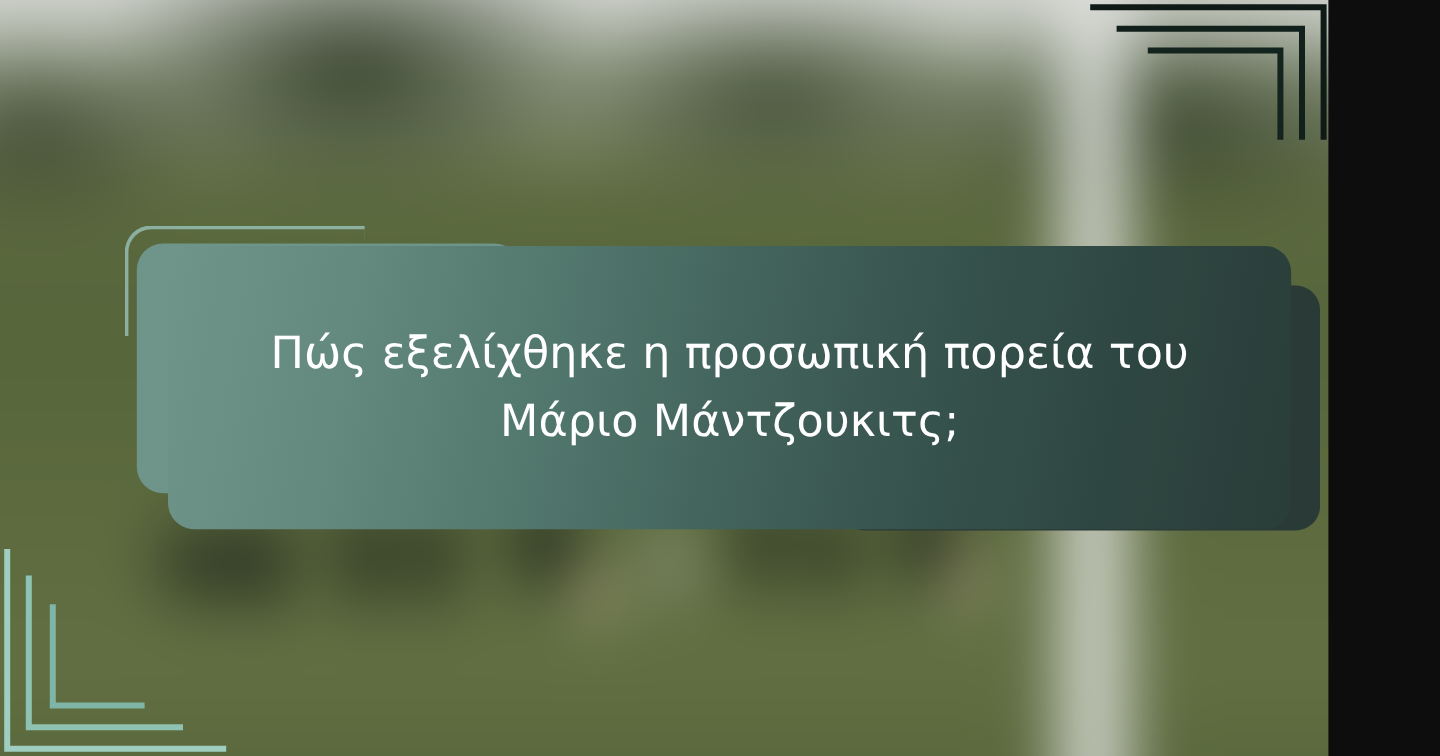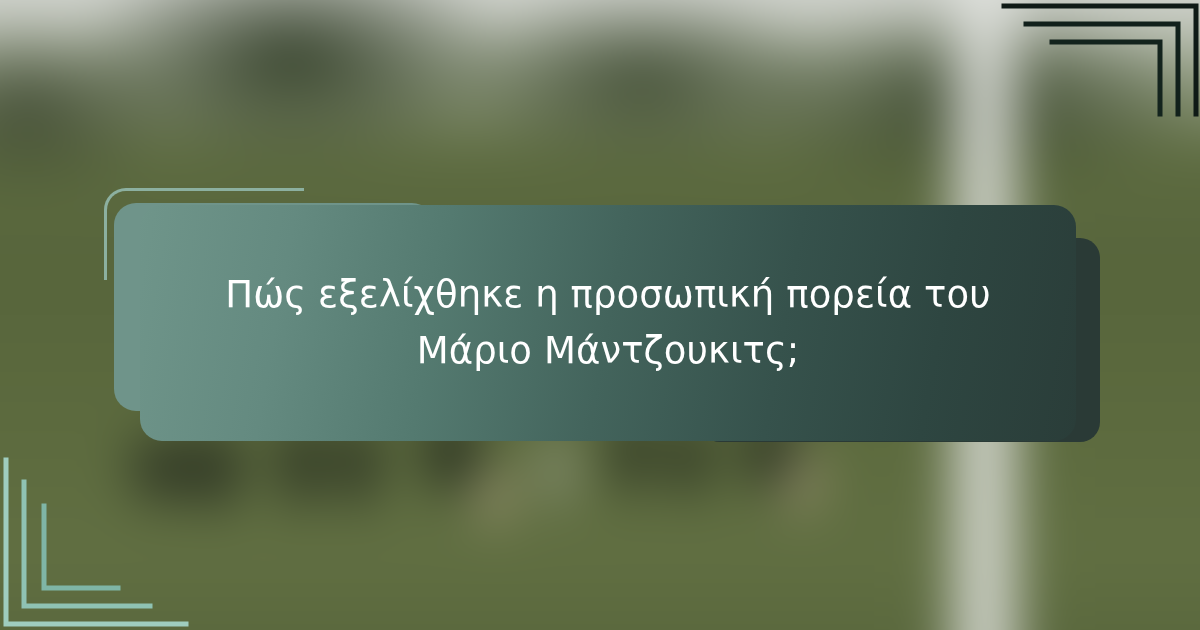--- a/index.html
+++ b/index.html
@@ -2,21 +2,21 @@
 <html><head>
 <meta charset="utf-8">
 <style>
   html, body {
     margin: 0;
     padding: 0;
     background: #0d0d0d;
   }
   #stage {
     position: relative;
-    width: 1200px;
+    width: 1107px;
     height: 630px;
     overflow: hidden;
     font-family: "DejaVu Sans", sans-serif;
   }
 
   
   .bg-photo {
     position: absolute;
     inset: -60px;
     background-color: #5c6b3c;

